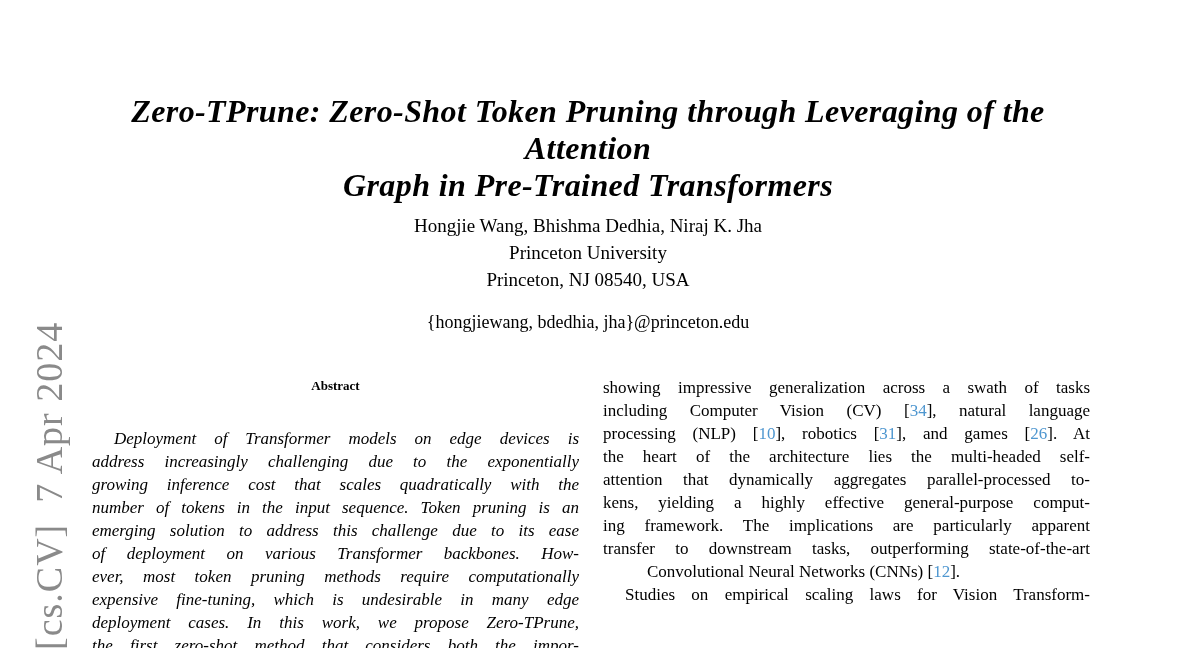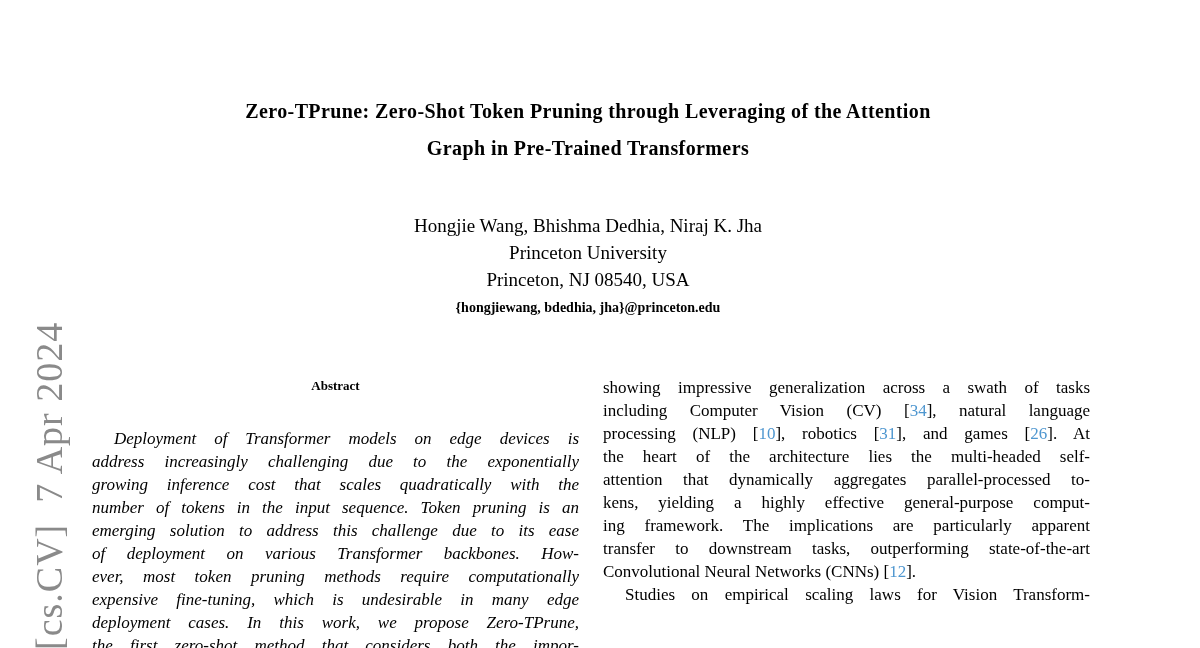--- a/index.html
+++ b/index.html
@@ -12,39 +12,39 @@
 
   .watermark {
     position: absolute; left: 30px; top: 650px;
     transform: rotate(-90deg); transform-origin: 0 0;
     font-size: 38px; line-height: 1; color: #8a8a8a;
     white-space: pre; letter-spacing: 1px;
   }
 
   .title-block {
     position: absolute; left: 90px; top: 93px; width: 996px;
-    text-align: center; font-weight: bold; font-size: 20px;
-    line-height: 37px; letter-spacing: 0.4px;
+    text-align: center; font-weight: bold; font-size: 32px;
+    line-height: 37px; letter-spacing: 0.4px; font-style: italic;
   }
 
   .author-block {
     position: absolute; left: 90px; top: 212px; width: 996px;
     text-align: center; font-size: 19px; line-height: 27px;
   }
-  .author-block .email { font-size: 14px; line-height: 20px; margin-top: 5px; font-weight: bold; }
+  .author-block .email { font-size: 18px; line-height: 20px; margin-top: 19px; }
 
   .col-left  { position: absolute; left: 92px;  top: 374px; width: 487px; }
   .col-right { position: absolute; left: 603px; top: 376px; width: 487px;
                font-size: 17px; line-height: 23px; }
 
   .abstract-heading { text-align: center; font-weight: bold; font-size: 13px; line-height: 23px; }
   .abstract-body { margin-top: 30px; font-style: italic; font-size: 17px; line-height: 23px; }
 
   .jline { text-align: justify; text-align-last: justify; }
-  .jline.noj { text-align-last: left; }
+  .jline.noj { text-align-last: left; margin-left: 44px; }
   .indent { text-indent: 22px; }
 
   .cite { color: #4f97d0; cursor: pointer; }
 </style>
 </head>
 <body>
 
 <div class="page">
 
   <div class="watermark">[cs.CV]  7 Apr 2024</div>

